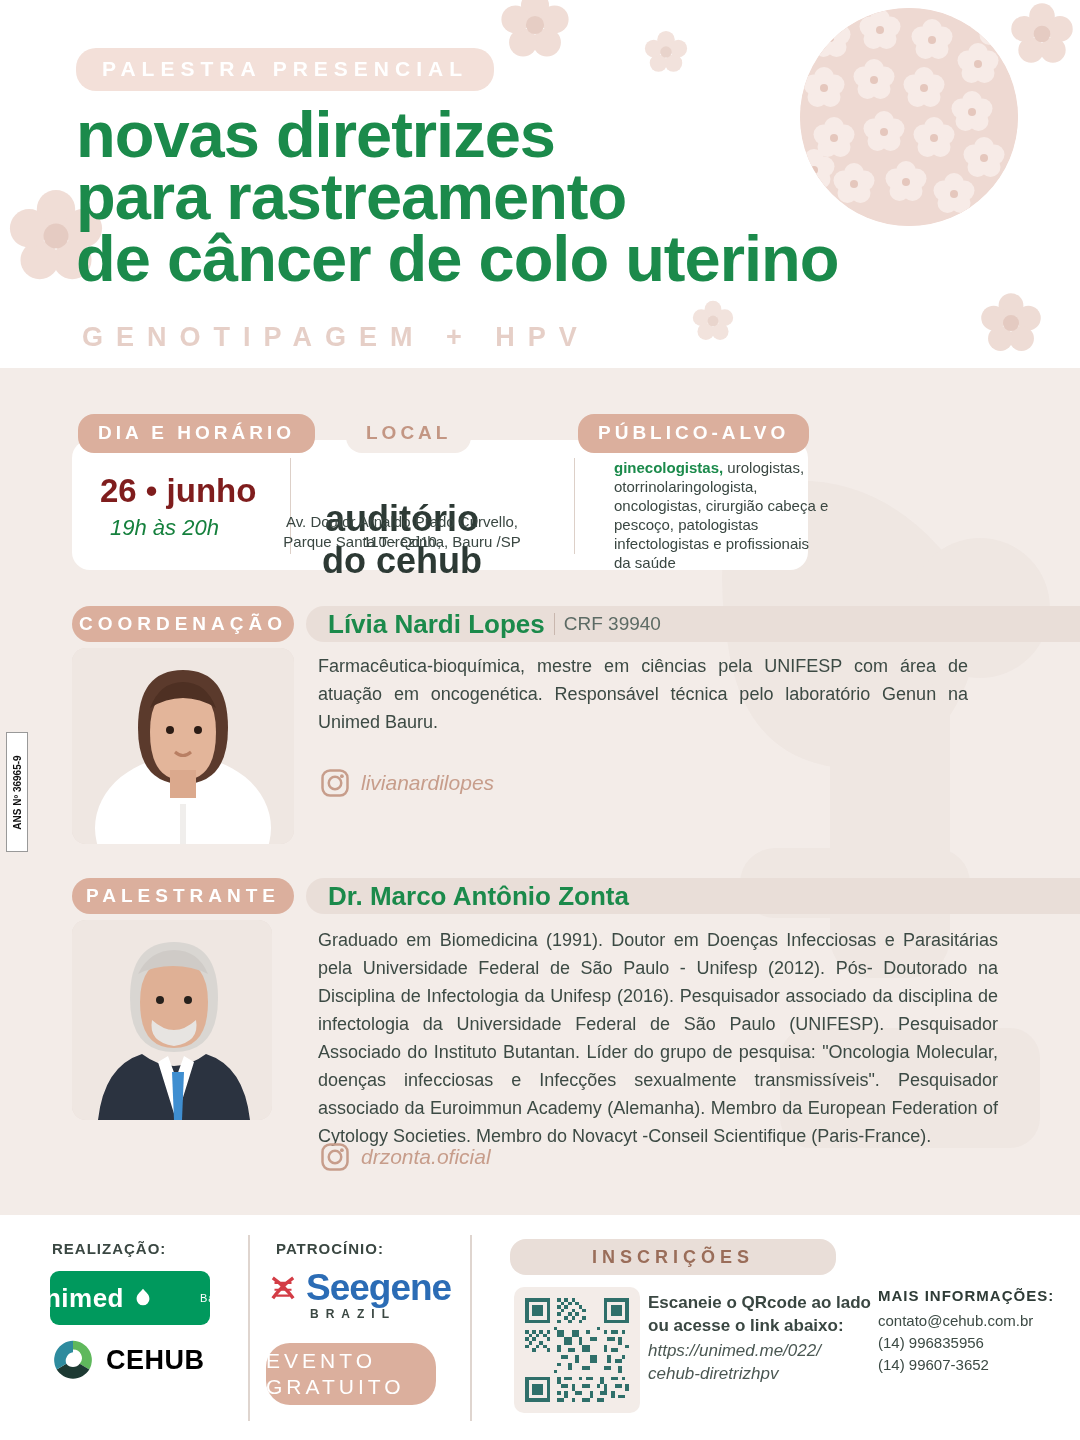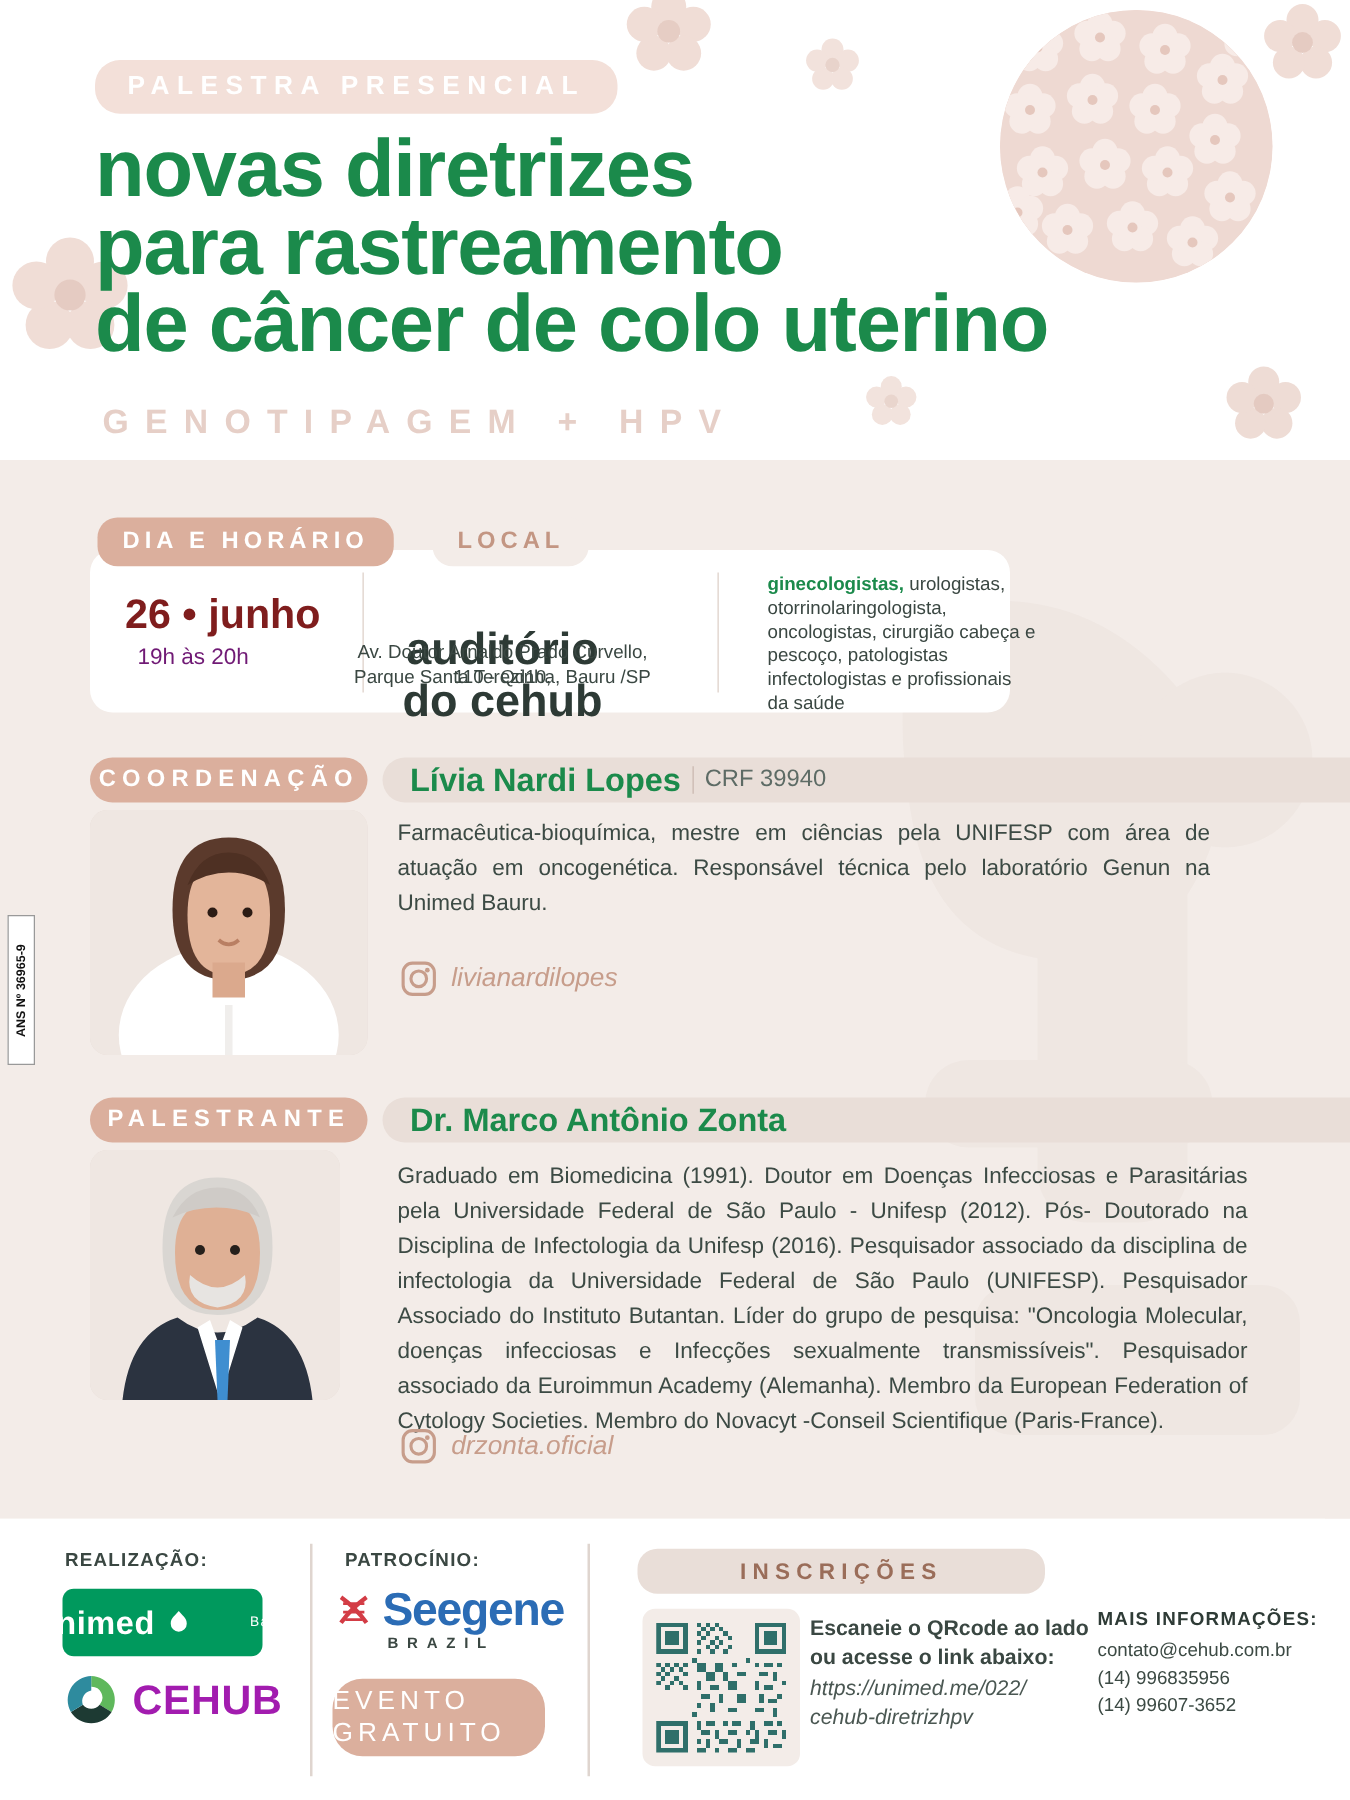--- a/index.html
+++ b/index.html
@@ -66,21 +66,21 @@
   .pill {
     position: absolute;
     background: #dbaf9d; color: #ffffff; border-radius: 16px;
     font-size: 19px; font-weight: bold; letter-spacing: 4px;
     padding: 8px 20px 9px 20px; text-align: center; white-space: nowrap;
   }
   .pill.local { background: #f3ece8; color: #c39683; }
   .vline { position: absolute; width: 1px; background: #ddd0c8; }
 
   .date-big { position: absolute; color: #7f1d1d; font-weight: bold; font-size: 33px; }
-  .date-sub { position: absolute; color: #701a75; font-size: 18px; }
+  .date-sub { position: absolute; color: #15803d; font-size: 22px; font-style: italic; }
   .local-title { position: absolute; color: #2d3a35; font-weight: bold; font-size: 36px; margin-top: 24px; }
   .local-addr { position: absolute; color: #3a4742; font-size: 15px; line-height: 20px; text-align: center; }
   .pub-text { position: absolute; color: #3a4742; font-size: 15px; line-height: 19px; width: 215px; margin-left: 36px; }
   .pub-text b { color: #1b8a4b; font-weight: bold; }
 
   
   .roleband {
     position: absolute; height: 36px; border-radius: 18px;
     background: #dbaf9d; color: #ffffff;
     font-size: 19px; font-weight: bold; letter-spacing: 5px;
@@ -107,21 +107,21 @@
   }
   .flabel { position: absolute; color: #3a4742; font-weight: bold; font-size: 15px; letter-spacing: 1px; }
   .unimed {
     position: absolute; background: #00995d; border-radius: 9px;
     display: flex; align-items: center; justify-content: center; flex-direction: row;
     color: #fff;
   }
   .unimed .u1 { font-size: 26px; font-weight: bold; letter-spacing: .5px; }
   .unimed .u2 { font-size: 11px; letter-spacing: 1px; margin-top: -1px; }
   .cehub { position: absolute; display: flex; align-items: center; gap: 10px; }
-  .cehub .ctext { font-size: 33px; font-weight: bold; color: #a21caf; letter-spacing: .5px; }
+  .cehub .ctext { font-size: 27px; font-weight: bold; color: #000000; letter-spacing: .5px; }
   .seegene { position: absolute; display: flex; align-items: center; gap: 8px; }
   .seegene .st { font-size: 37px; color: #2b6cb5; font-weight: bold; letter-spacing: -1px; }
   .seegene .sb { font-size: 12px; color: #3a4742; letter-spacing: 7px; font-weight: bold; }
   .gratis {
     position: absolute; background: #dbaf9d; color: #ffffff; border-radius: 24px;
     font-size: 21px; font-weight: normal; letter-spacing: 4px; text-align: center;
     line-height: 26px; display: flex; align-items: flex-start; justify-content: center;
     flex-direction: column;
   }
   .inscr {
@@ -312,20 +312,21 @@
     <span>ANS Nº 36965-9</span>
   </div>
 
   <div class="infocard">
     <div class="vline" style="left:218px;top:18px;height:96px;"></div>
     <div class="vline" style="left:502px;top:18px;height:96px;"></div>
   </div>
 
   <div class="pill" style="top:414px;left:78px;">DIA E HORÁRIO</div>
   <div class="pill local" style="top:414px;left:346px;">LOCAL</div>
+  <div class="pill" style="top:414px;left:578px;">PÚBLICO-ALVO</div>
 
   <div class="date-big" style="top:472px;left:100px;">26 • junho</div>
   <div class="date-sub" style="top:515px;left:110px;">19h às 20h</div>
 
   <div class="local-title" style="top:474px;left:302px;width:200px;text-align:center;">auditório do cehub</div>
   <div class="local-addr" style="top:512px;left:282px;width:240px;">Av. Doutor Arnaldo Prado Curvello, 110 - Qd10,</div>
   <div class="local-addr" style="top:532px;left:282px;width:240px;">Parque Santa Terezinha, Bauru /SP</div>
 
   <div class="pub-text" style="top:458px;left:578px;"><b>ginecologistas,</b><span> urologistas, otorrinolaringologista, oncologistas, cirurgião cabeça e pescoço, patologistas infectologistas e profissionais da saúde</span></div>
 

